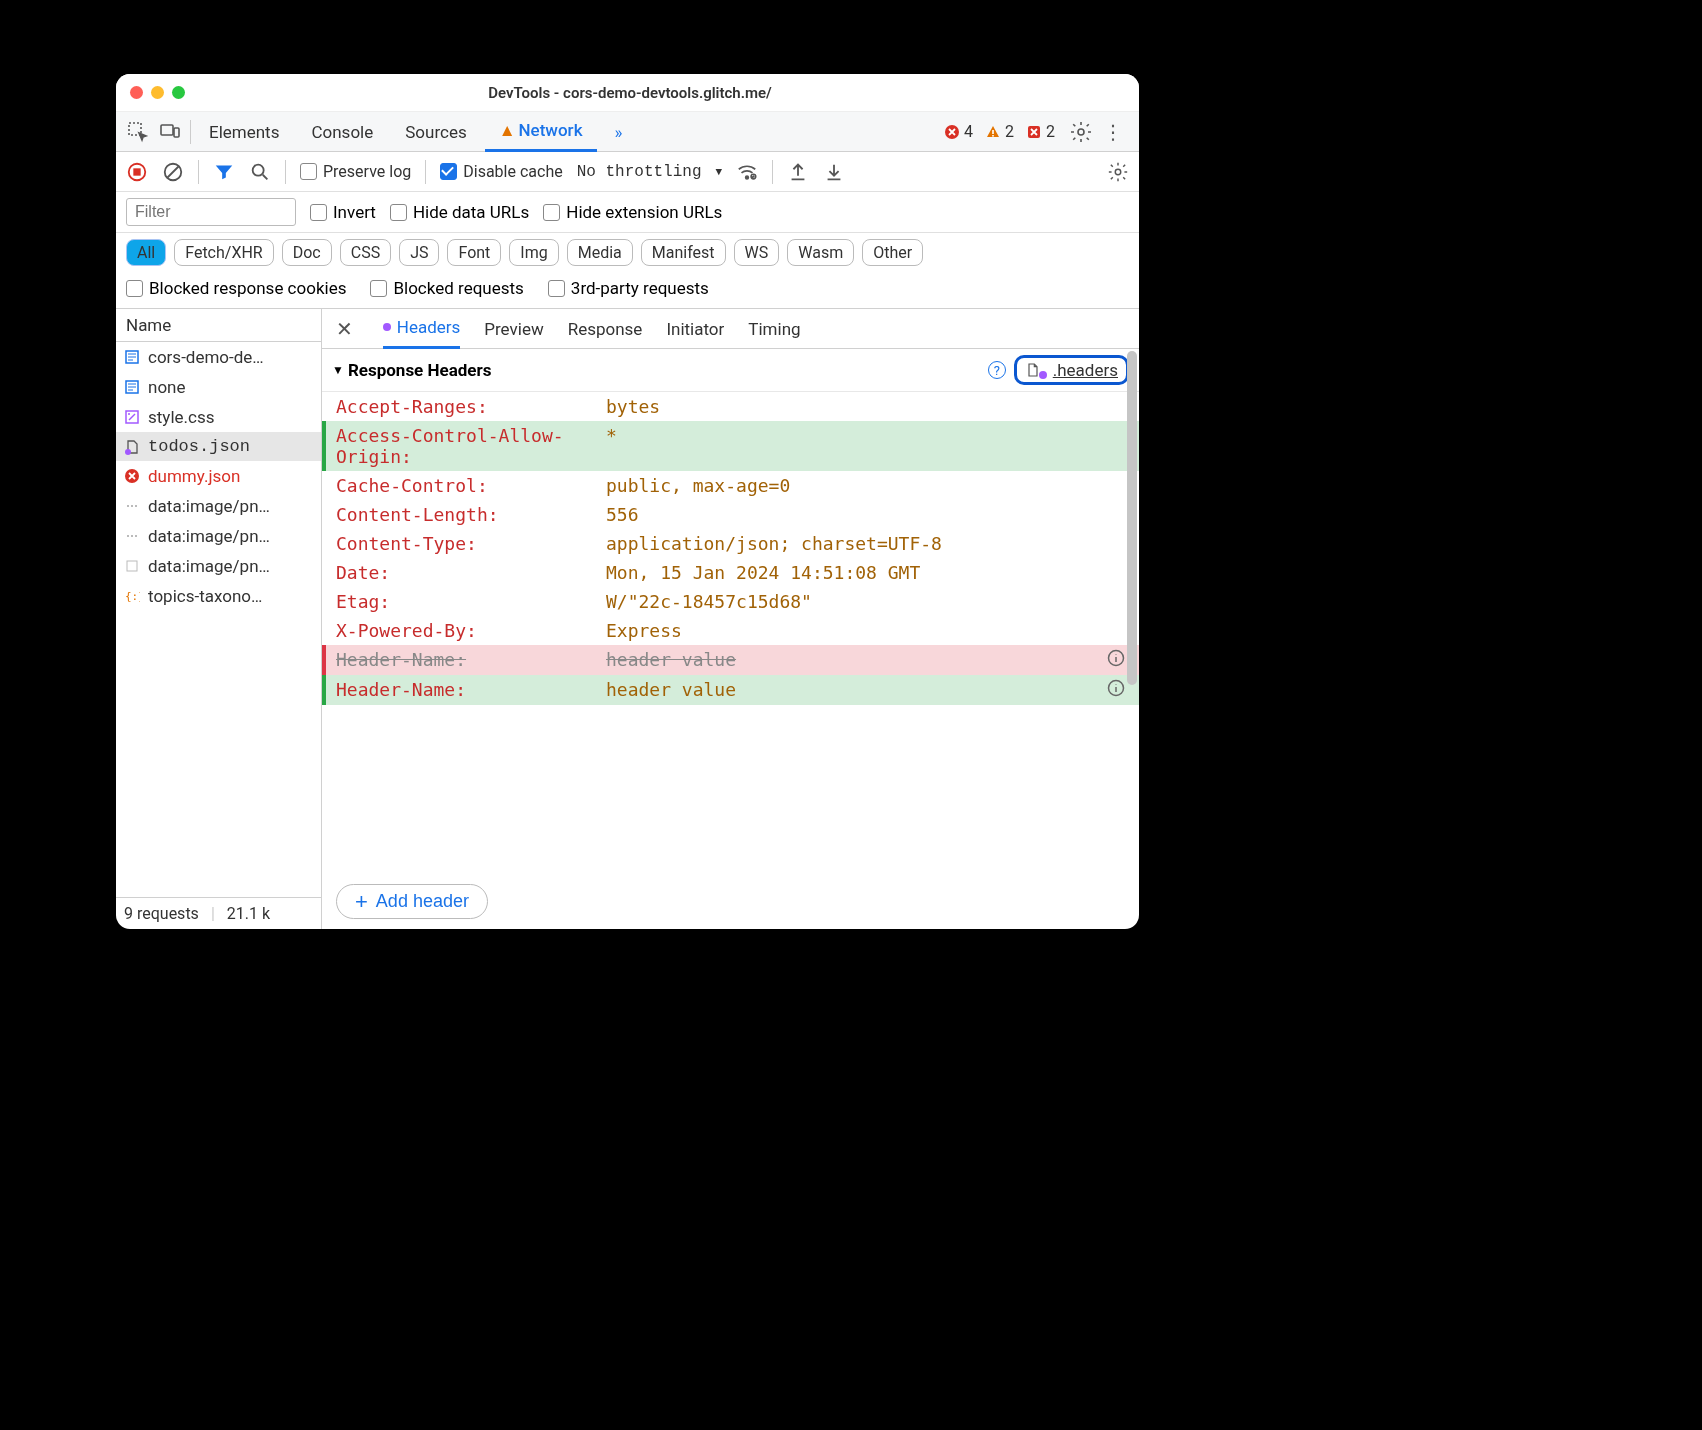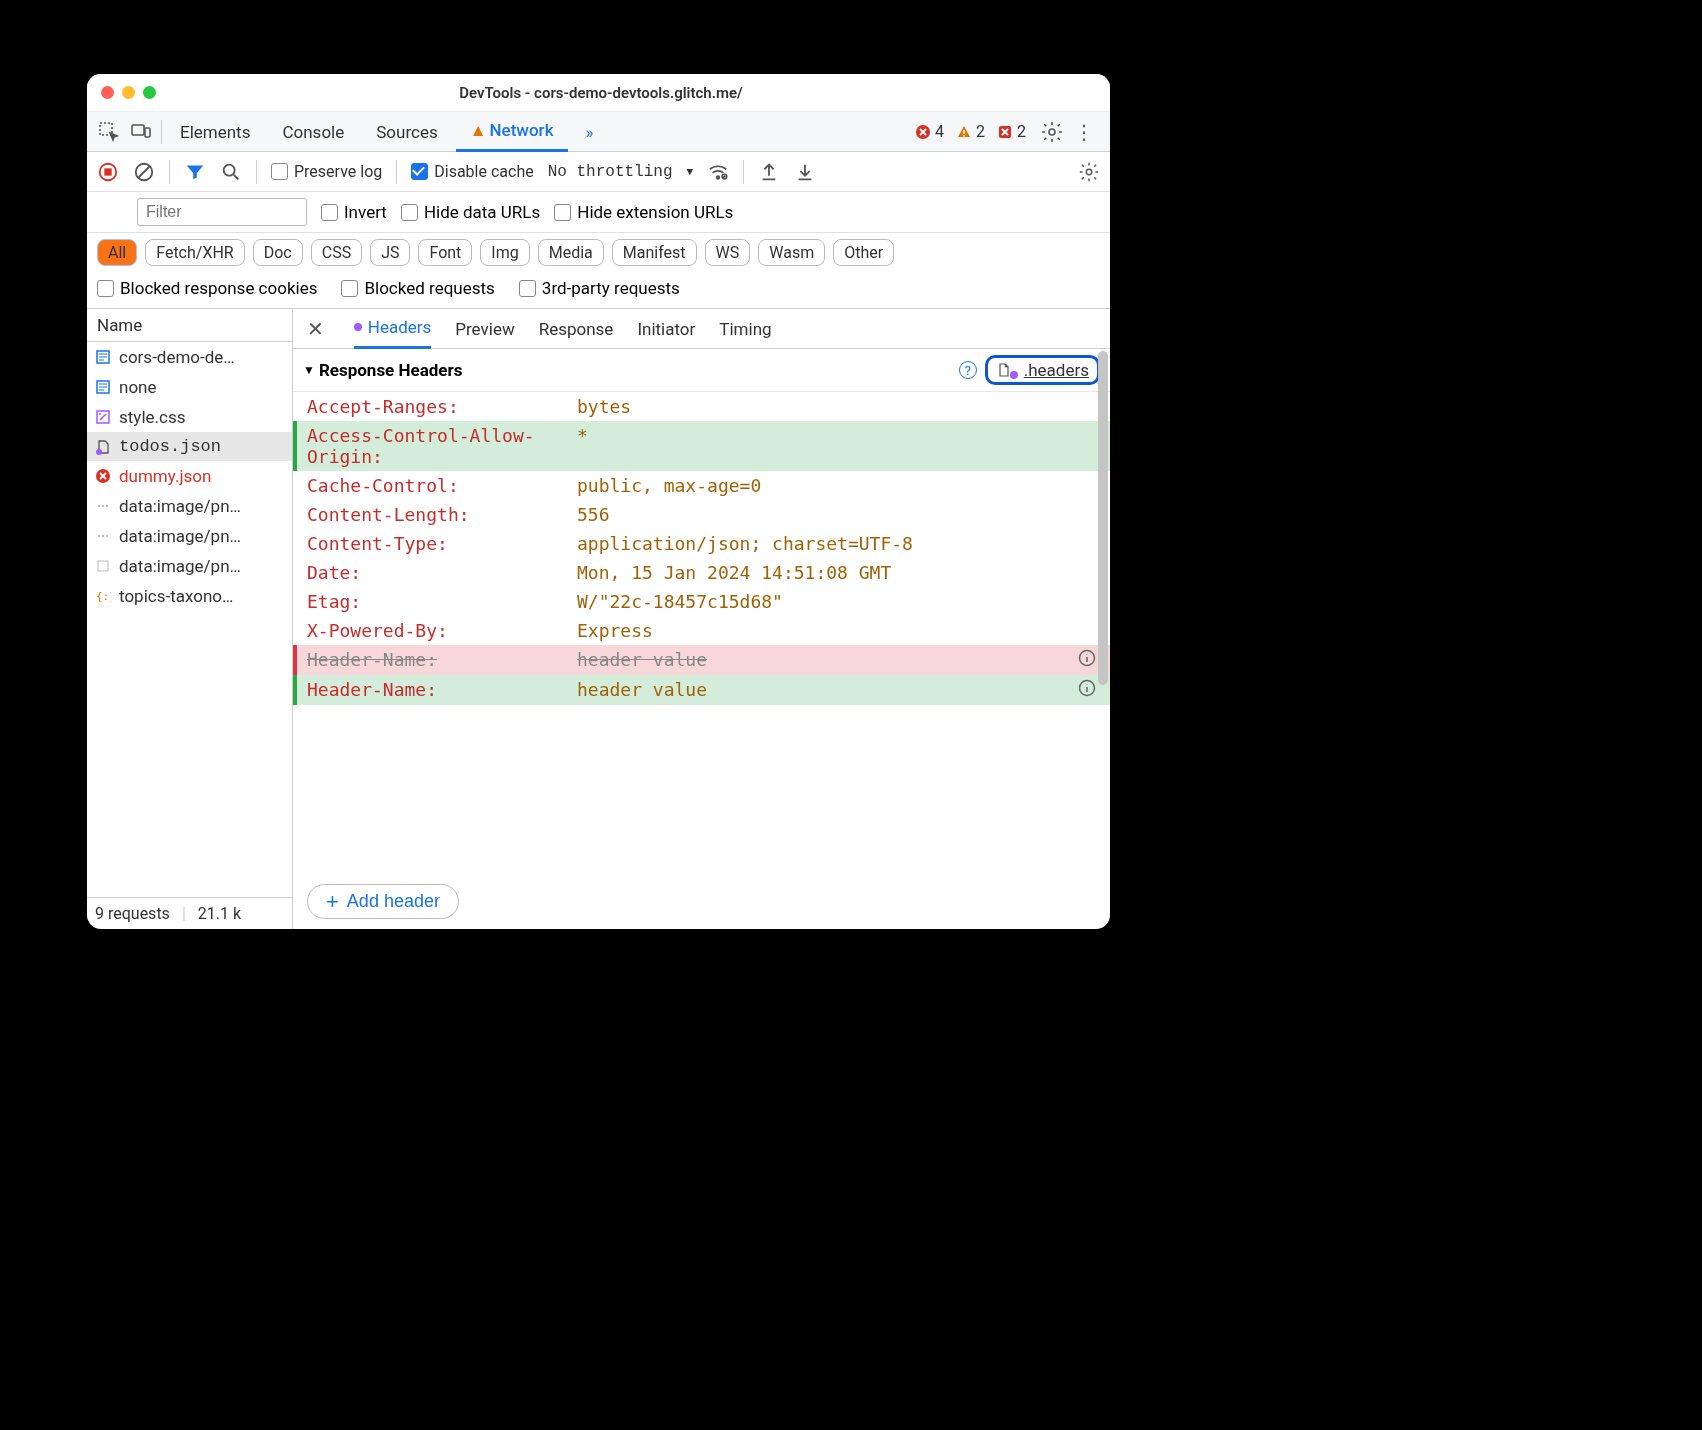--- a/index.html
+++ b/index.html
@@ -1,42 +1,42 @@
 <!DOCTYPE html>
 <html><head>
 <meta charset="utf-8">
 <style>
 * { box-sizing: border-box; margin: 0; padding: 0; }
 body { background: #000; font-family: -apple-system, BlinkMacSystemFont, "Segoe UI", Roboto, Helvetica, Arial, sans-serif; display:flex; align-items:flex-start; justify-content:center;}
 .stage { width: 1702px; height: 1430px; position: relative; background:#000; }
-.window { position:absolute; left:87px; top:74px; width:1023px; height:855px; background:#fff; border-radius:14px; box-shadow:0 30px 60px rgba(0,0,0,.5), 0 0 0 1px rgba(0,0,0,.05); overflow:hidden; display:flex; flex-direction:column; }
+.window { position:absolute; left:116px; top:74px; width:1023px; height:855px; background:#fff; border-radius:14px; box-shadow:0 30px 60px rgba(0,0,0,.5), 0 0 0 1px rgba(0,0,0,.05); overflow:hidden; display:flex; flex-direction:column; }
 .titlebar { height:38px; display:flex; align-items:center; padding:0 14px; background:#fff; border-bottom:1px solid #eee;}
 .traffic { display:flex; gap:8px; }
 .dot { width:13px; height:13px; border-radius:50%; }
 .dot.red{background:#ff5f57;} .dot.yel{background:#febc2e;} .dot.grn{background:#28c840;}
 .title { flex:1; text-align:center; font-size:15px; font-weight:600; color:#333; padding-right:50px;}
 .tabbar { height:40px; display:flex; align-items:center; padding:0 10px; border-bottom:1px solid #d0d0d0; background:#f6f7f8; gap:4px; }
 .tabbar .ic{ width:24px; height:24px; display:flex; align-items:center; justify-content:center; color:#444; margin-right:4px;}
 .tabbar .tab { padding:0 14px; font-size:17px; color:#333; cursor:pointer; height:40px; display:flex; align-items:center;}
 .tabbar .tab.active { color:#1a73e8; border-bottom:3px solid #1a73e8; font-weight:500;}
 .tabbar .warn{color:#e37400;margin-right:3px;}
 .tabbar .status { display:flex; align-items:center; gap:12px; margin-left:auto; font-size:16px;}
 .tabbar .status span{display:flex;align-items:center;gap:4px;color:#333;}
 .statusic{width:16px;height:16px;}
 .toolbar { height:40px; display:flex; align-items:center; padding:0 10px; gap:14px; border-bottom:1px solid #e0e0e0; font-size:16px; color:#333;}
 .toolbar .ic{width:22px;height:22px;display:flex;align-items:center;justify-content:center;cursor:pointer;}
 .chk{width:17px;height:17px;border:1.5px solid #888;border-radius:3px;display:inline-block;vertical-align:middle;margin-right:6px;}
 .chk.on{background:#1a73e8;border-color:#1a73e8;position:relative;}
 .chk.on::after{content:"";position:absolute;left:3px;top:0px;width:5px;height:9px;border:solid #fff;border-width:0 2.5px 2.5px 0;transform:rotate(45deg);}
 .sel{display:flex;align-items:center;gap:6px;font-family:Liberation Mono, monospace;}
 .filterbar { padding:6px 10px; display:flex; align-items:center; gap:14px; border-bottom:1px solid #e0e0e0; font-size:17px; flex-wrap:wrap;}
-.filterbar input{border:1px solid #bbb; border-radius:3px; padding:4px 8px; font-size:16px; width:170px;margin-left:40px;}
+.filterbar input{border:1px solid #bbb; border-radius:3px; padding:4px 8px; font-size:16px; width:170px;}
 .pillrow{display:flex;gap:8px;padding:6px 10px;align-items:center;flex-wrap:wrap;border-bottom:0;}
 .pill{border:1px solid #bbb;border-radius:8px;padding:3px 10px;font-size:16px;color:#333;cursor:pointer;background:#fff;}
-.pill.active{background:#f97316;border-color:#aac4f3;}
+.pill.active{background:#0ea5e9;border-color:#aac4f3;}
 .chkrow{display:flex;gap:24px;padding:6px 10px 10px;align-items:center;font-size:17px;border-bottom:1px solid #d0d0d0;}
 .chklbl{display:flex;align-items:center;}
 .main{flex:1;display:flex;overflow:hidden;position:relative;}
 .reqlist{width:206px;border-right:1px solid #d0d0d0;display:flex;flex-direction:column;overflow:hidden;}
 .reqhead{padding:6px 10px;font-size:17px;color:#333;border-bottom:1px solid #d0d0d0;}
 .reqitems{flex:1;overflow:auto;}
 .req{display:flex;align-items:center;gap:8px;padding:5px 8px;font-size:17px;color:#333;cursor:pointer;white-space:nowrap;overflow:hidden;text-overflow:ellipsis;}
 .req .ricon{width:16px;height:16px;flex-shrink:0;}
 .req.sel{background:#e6e6e6;}
 .req.err{color:#d93025;}

